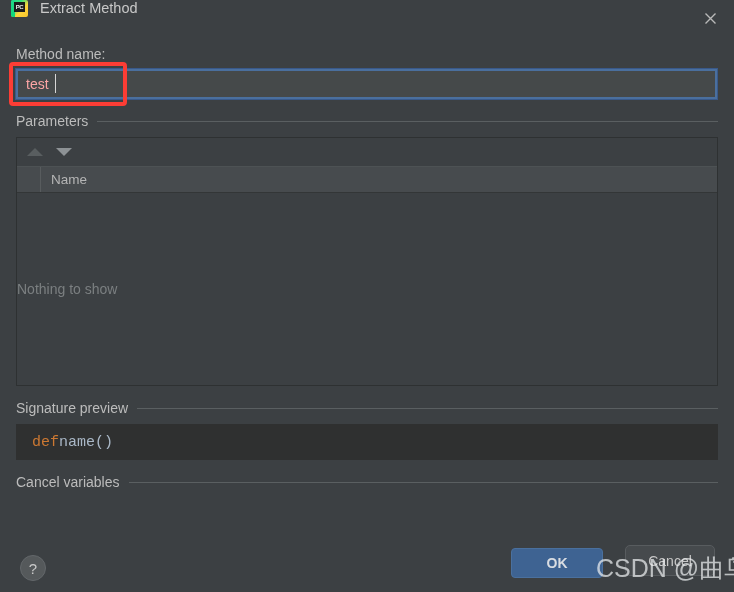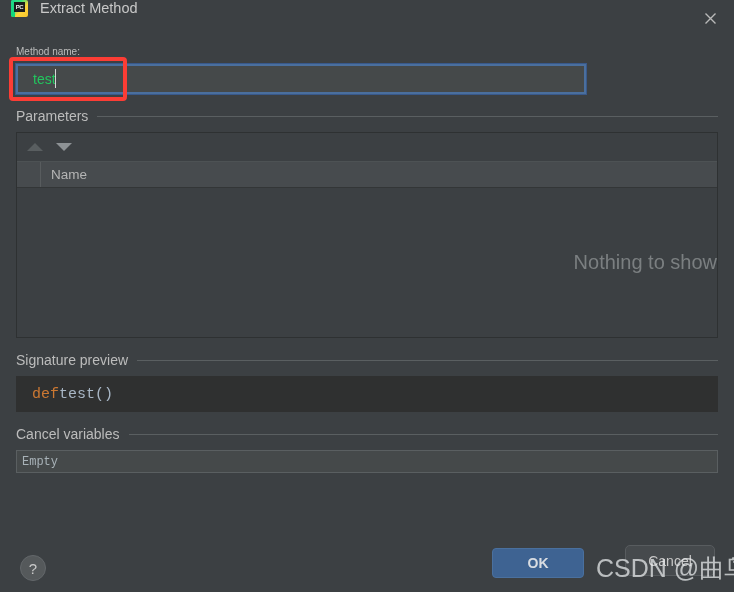--- a/index.html
+++ b/index.html
@@ -75,40 +75,40 @@
   }
   .close-btn svg { display: block; }
 
   
   .content {
     padding: 0 16px;
   }
 
   .field-label {
     color: #bcbcbc;
-    font-size: 10px;
+    font-size: 14px;
     margin-top: 11px;
     margin-bottom: 7px;
   }
 
   
   .input-wrap {
     position: relative;
     height: 30px;
   }
   .name-input {
-    width: 570px;
+    width: 701px;
     height: 30px;
     background: #45494a;
     border: 2px solid #4a6f9e;
     outline: 1px solid #39598a;
-    color: #22c55e;
+    color: #fca5a5;
     font-family: "Liberation Sans", sans-serif;
     font-size: 14px;
-    padding: 0 15px;
+    padding: 0 8px;
     line-height: 26px;
   }
   .caret {
     position: absolute;
     left: 39px;
     top: 5px;
     width: 1px;
     height: 19px;
     background: #d6d6d6;
   }
@@ -139,21 +139,21 @@
     flex: 1;
     height: 1px;
     background: #5a5f61;
     margin-left: 9px;
   }
 
   
   .param-panel {
     border: 1px solid #2e3132;
     background: #3c4043;
-    height: 206px;
+    height: 249px;
     display: flex;
     flex-direction: column;
   }
   .param-toolbar {
     height: 29px;
     display: flex;
     align-items: center;
     padding-left: 10px;
     gap: 13px;
     border-bottom: 1px solid #4d5254;
@@ -181,23 +181,23 @@
   .th-name {
     padding-left: 10px;
     color: #b5b5b5;
     font-size: 13.5px;
   }
 
   .table-body {
     flex: 1;
     display: flex;
     align-items: center;
-    justify-content: flex-end;
+    justify-content: flex-start;
     color: #7b7f81;
-    font-size: 20px;
+    font-size: 14px;
   }
 
   
   .sig-box {
     background: #2f3030;
     height: 36px;
     display: flex;
     align-items: center;
     padding-left: 16px;
     font-family: "Liberation Mono", monospace;
@@ -237,21 +237,21 @@
     background: #55595b;
     border: 1px solid #63676a;
     color: #c9c9c9;
     font-size: 15px;
     display: flex;
     align-items: center;
     justify-content: center;
   }
   .ok-btn {
     position: absolute;
-    left: 492px;
+    left: 511px;
     top: 548px;
     width: 92px;
     height: 30px;
     background: #3e6392;
     border: 1px solid #4a709e;
     border-radius: 4px;
     color: #d9dde2;
     font-size: 14px;
     font-weight: bold;
     display: flex;
@@ -328,29 +328,26 @@
       <span>Nothing to show</span>
     </div>
   </div>
 
   <div class="section-head">
     <div class="label">Signature preview</div>
     <div class="rule"></div>
   </div>
   <div class="sig-box">
     <span class="kw">def</span>
-      <span class="fn"> test()</span>
+      <span class="fn"> name()</span>
   </div>
 
   <div class="section-head">
     <div class="label">Cancel variables</div>
     <div class="rule"></div>
-  </div>
-  <div class="out-box">
-    <span>Empty</span>
   </div>
 
 </div>
 
 <div class="footer">
   <div class="help-btn">?</div>
 </div>
 <div class="ok-btn">OK</div>
 <div class="cancel-btn">Cancel</div>
 

